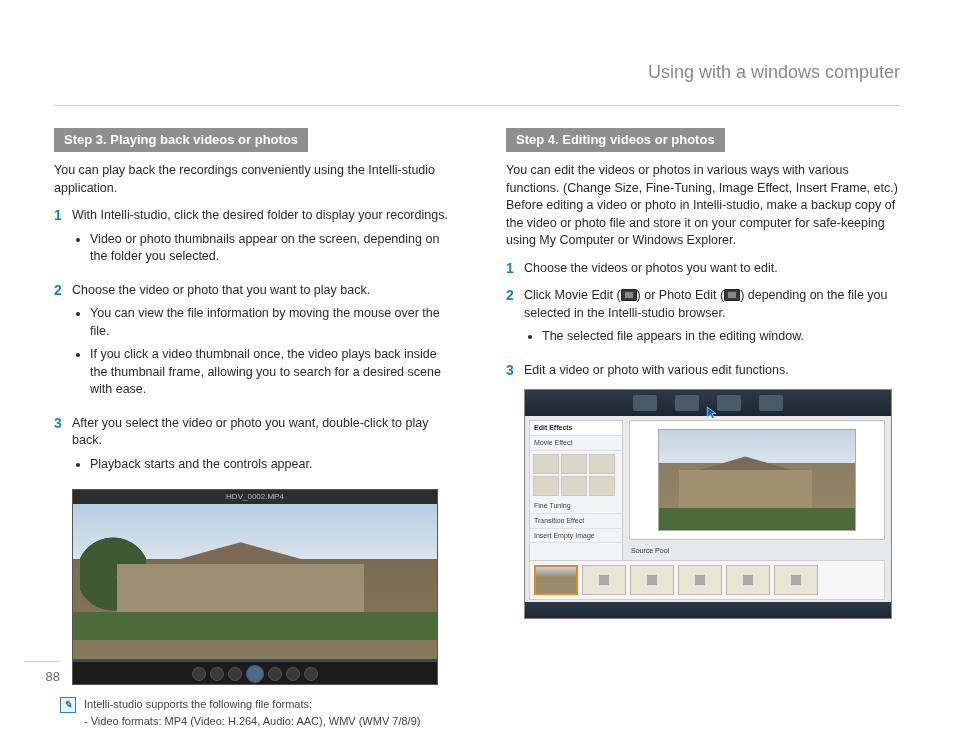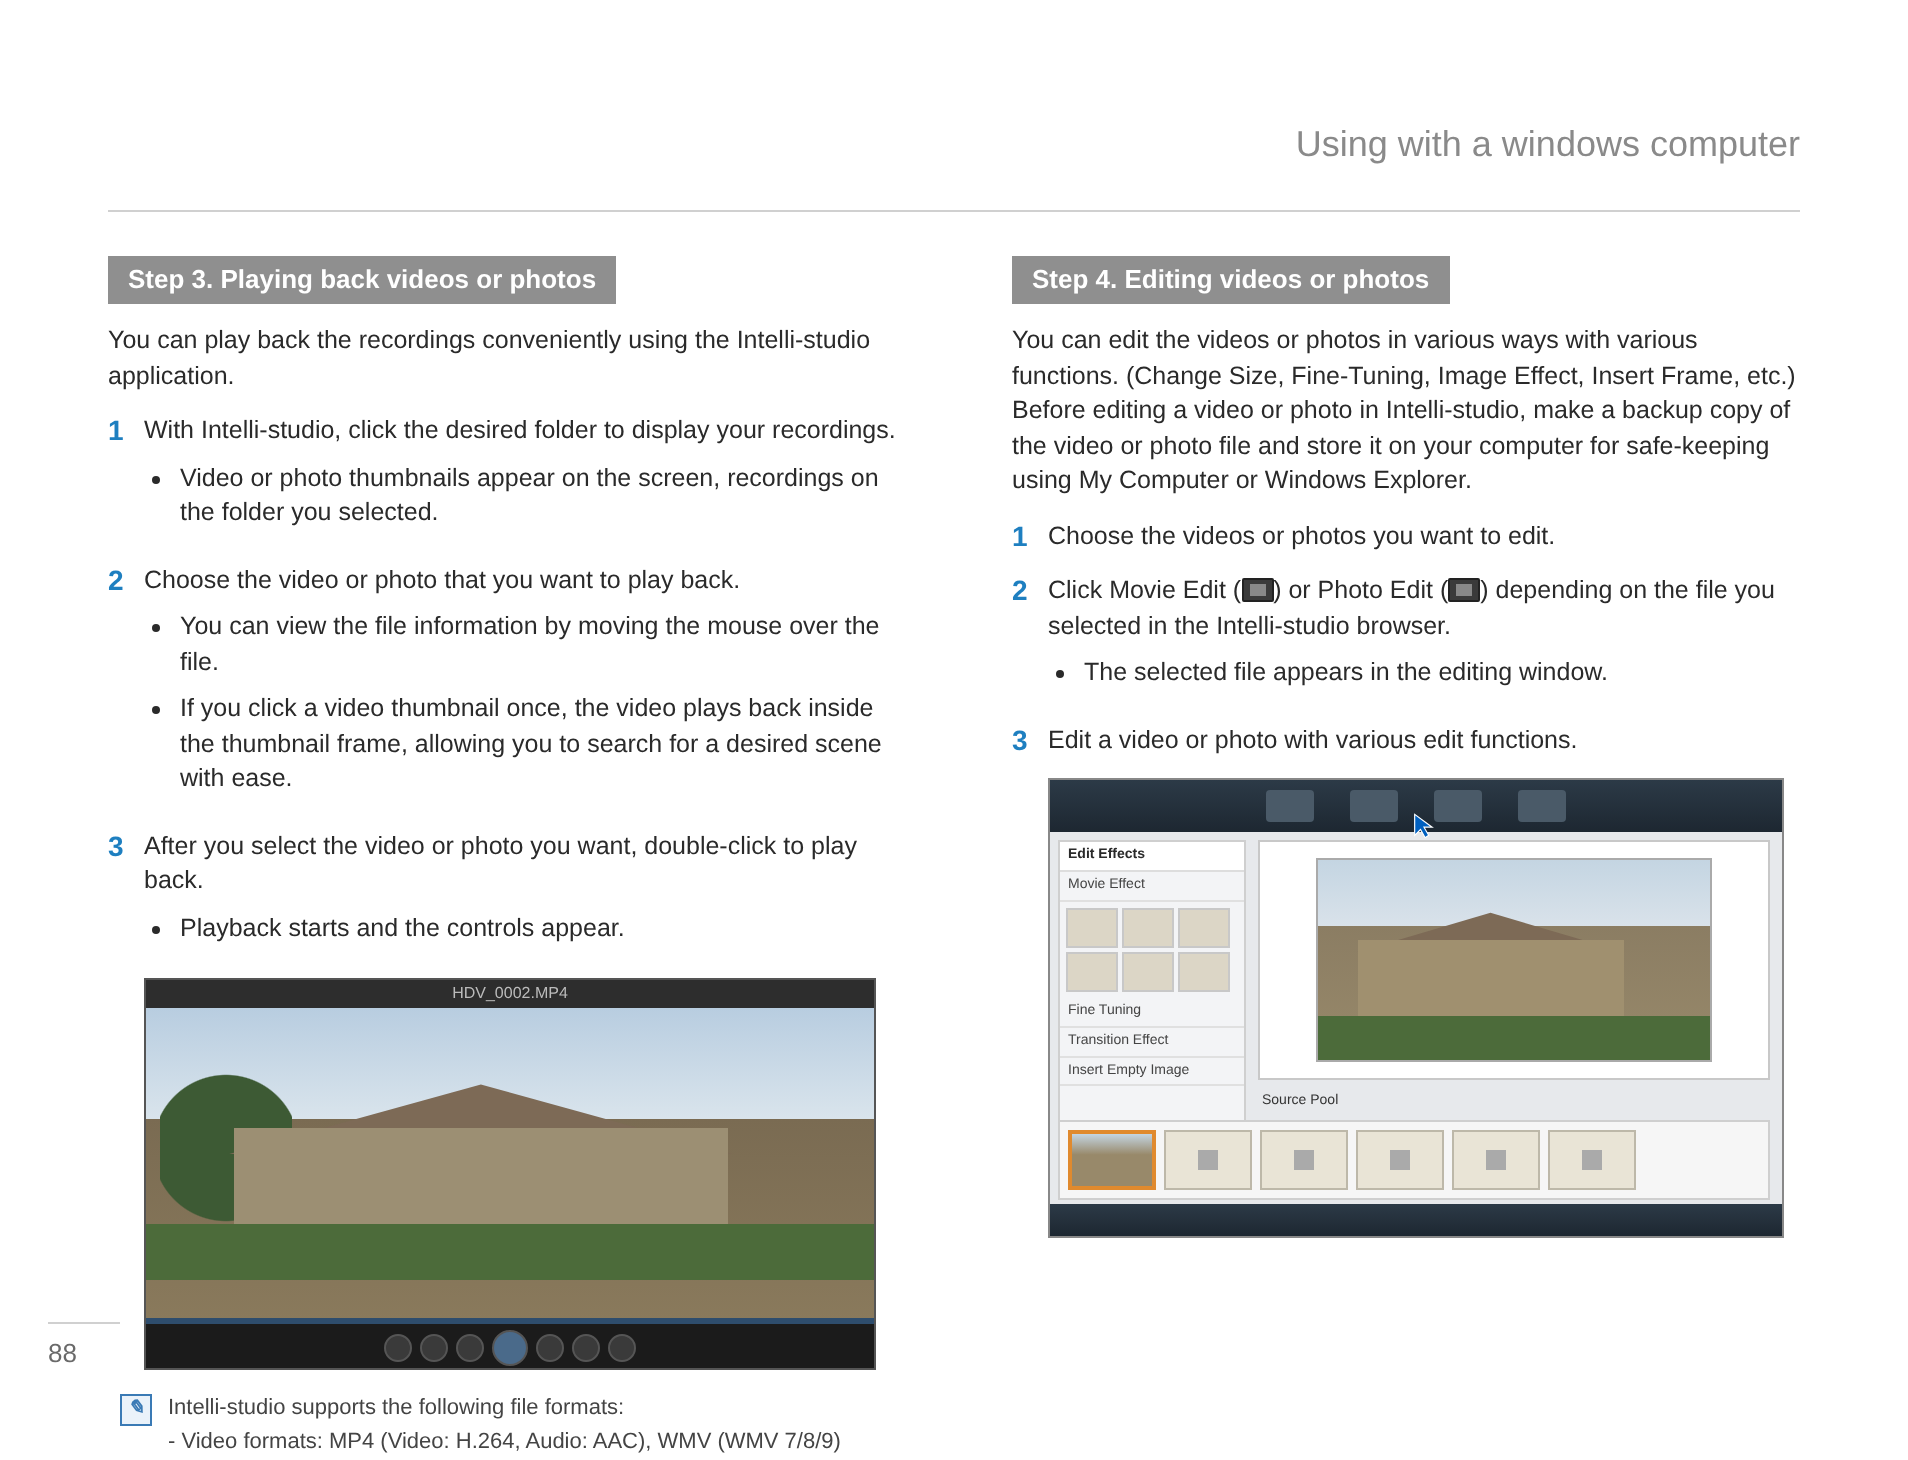--- a/index.html
+++ b/index.html
@@ -302,41 +302,41 @@
 
   .page-num {
     position: absolute;
     left: 24px;
     bottom: 44px;
     font-size: 13px;
     color: #6a6a6a;
     border-top: 1px solid #d0d0d0;
     padding-top: 6px;
     width: 36px;
-    text-align: left;
+    text-align: right;
   }
 </style>
 </head>
 <body>
 
 <div class="page-title">Using with a windows computer</div>
 
 <div class="columns">
 
   <div class="col">
     <div class="step-header">Step 3. Playing back videos or photos</div>
     <p class="intro">You can play back the recordings conveniently using the Intelli-studio application.</p>
 
     <ol class="steps">
       <li>
         <div class="step-num">1</div>
         <div class="step-body">
           <span>With Intelli-studio, click the desired folder to display your recordings.</span>
           <ul class="bullets">
-            <li>Video or photo thumbnails appear on the screen, recordings on the folder you selected.</li>
+            <li>Video or photo thumbnails appear on the screen, depending on the folder you selected.</li>
           </ul>
         </div>
       </li>
       <li>
         <div class="step-num">2</div>
         <div class="step-body">
           <span>Choose the video or photo that you want to play back.</span>
           <ul class="bullets">
             <li>You can view the file information by moving the mouse over the file.</li>
             <li>If you click a video thumbnail once, the video plays back inside the thumbnail frame, allowing you to search for a desired scene with ease.</li>

